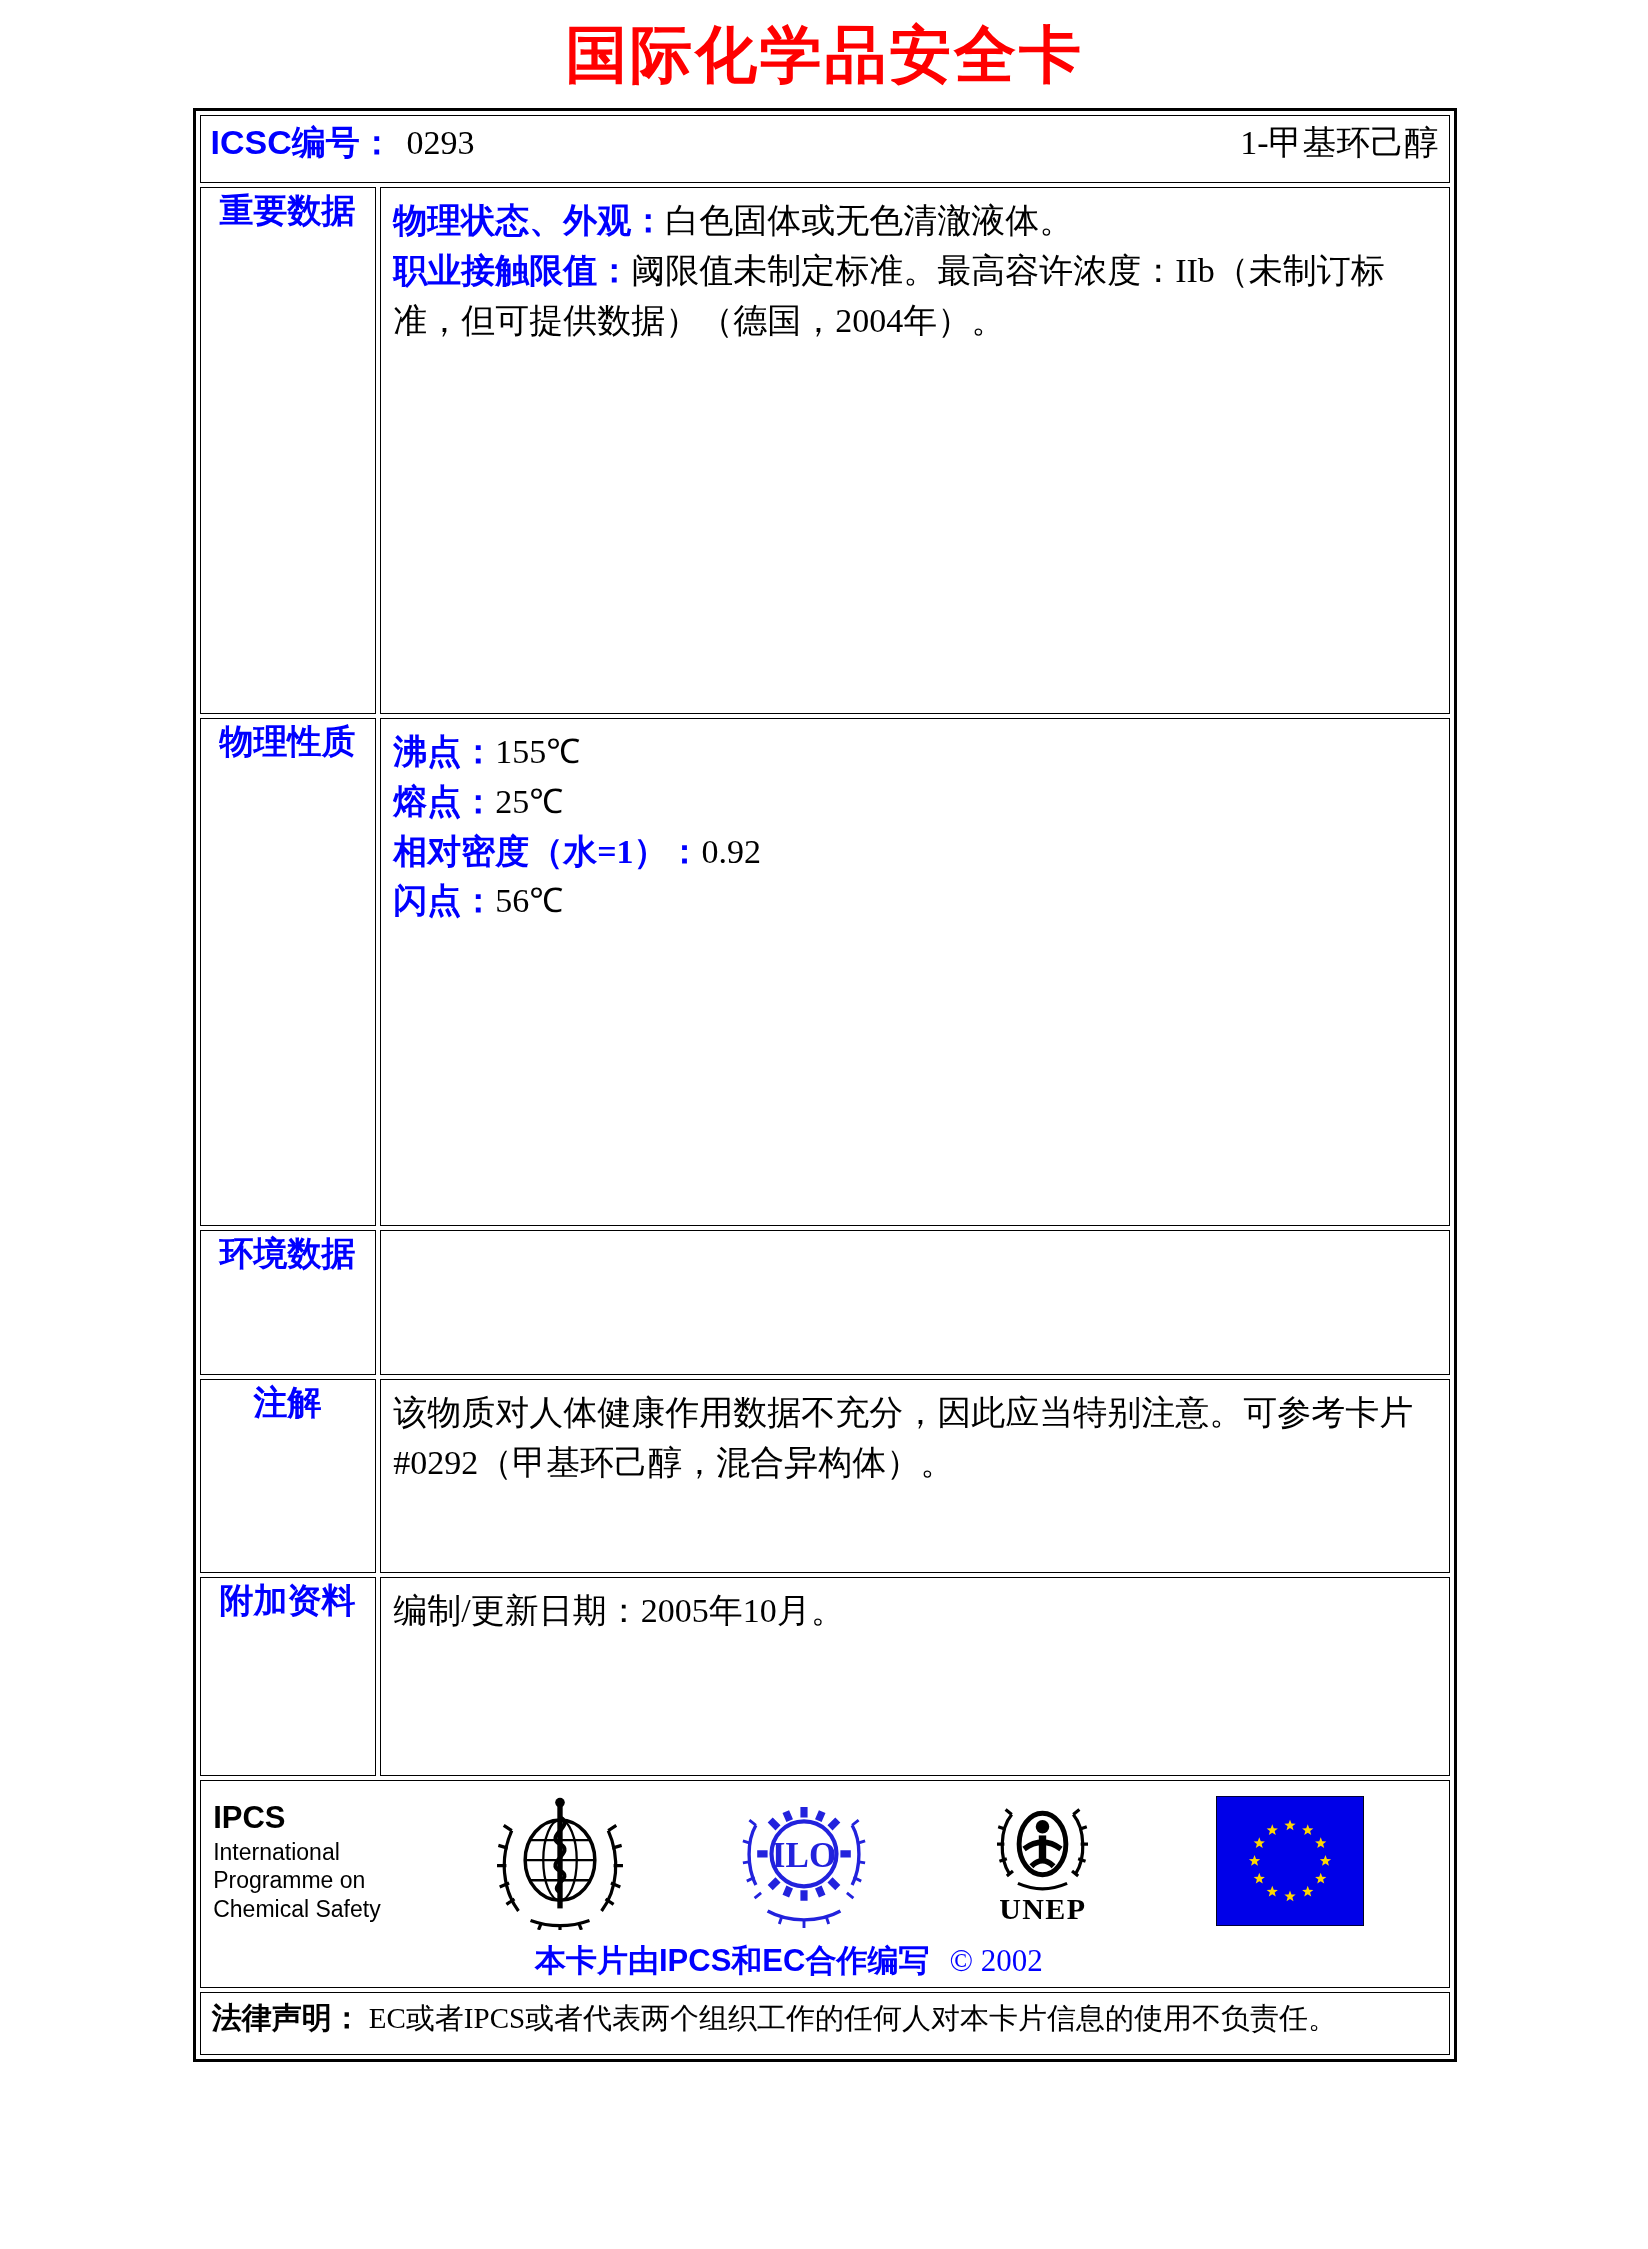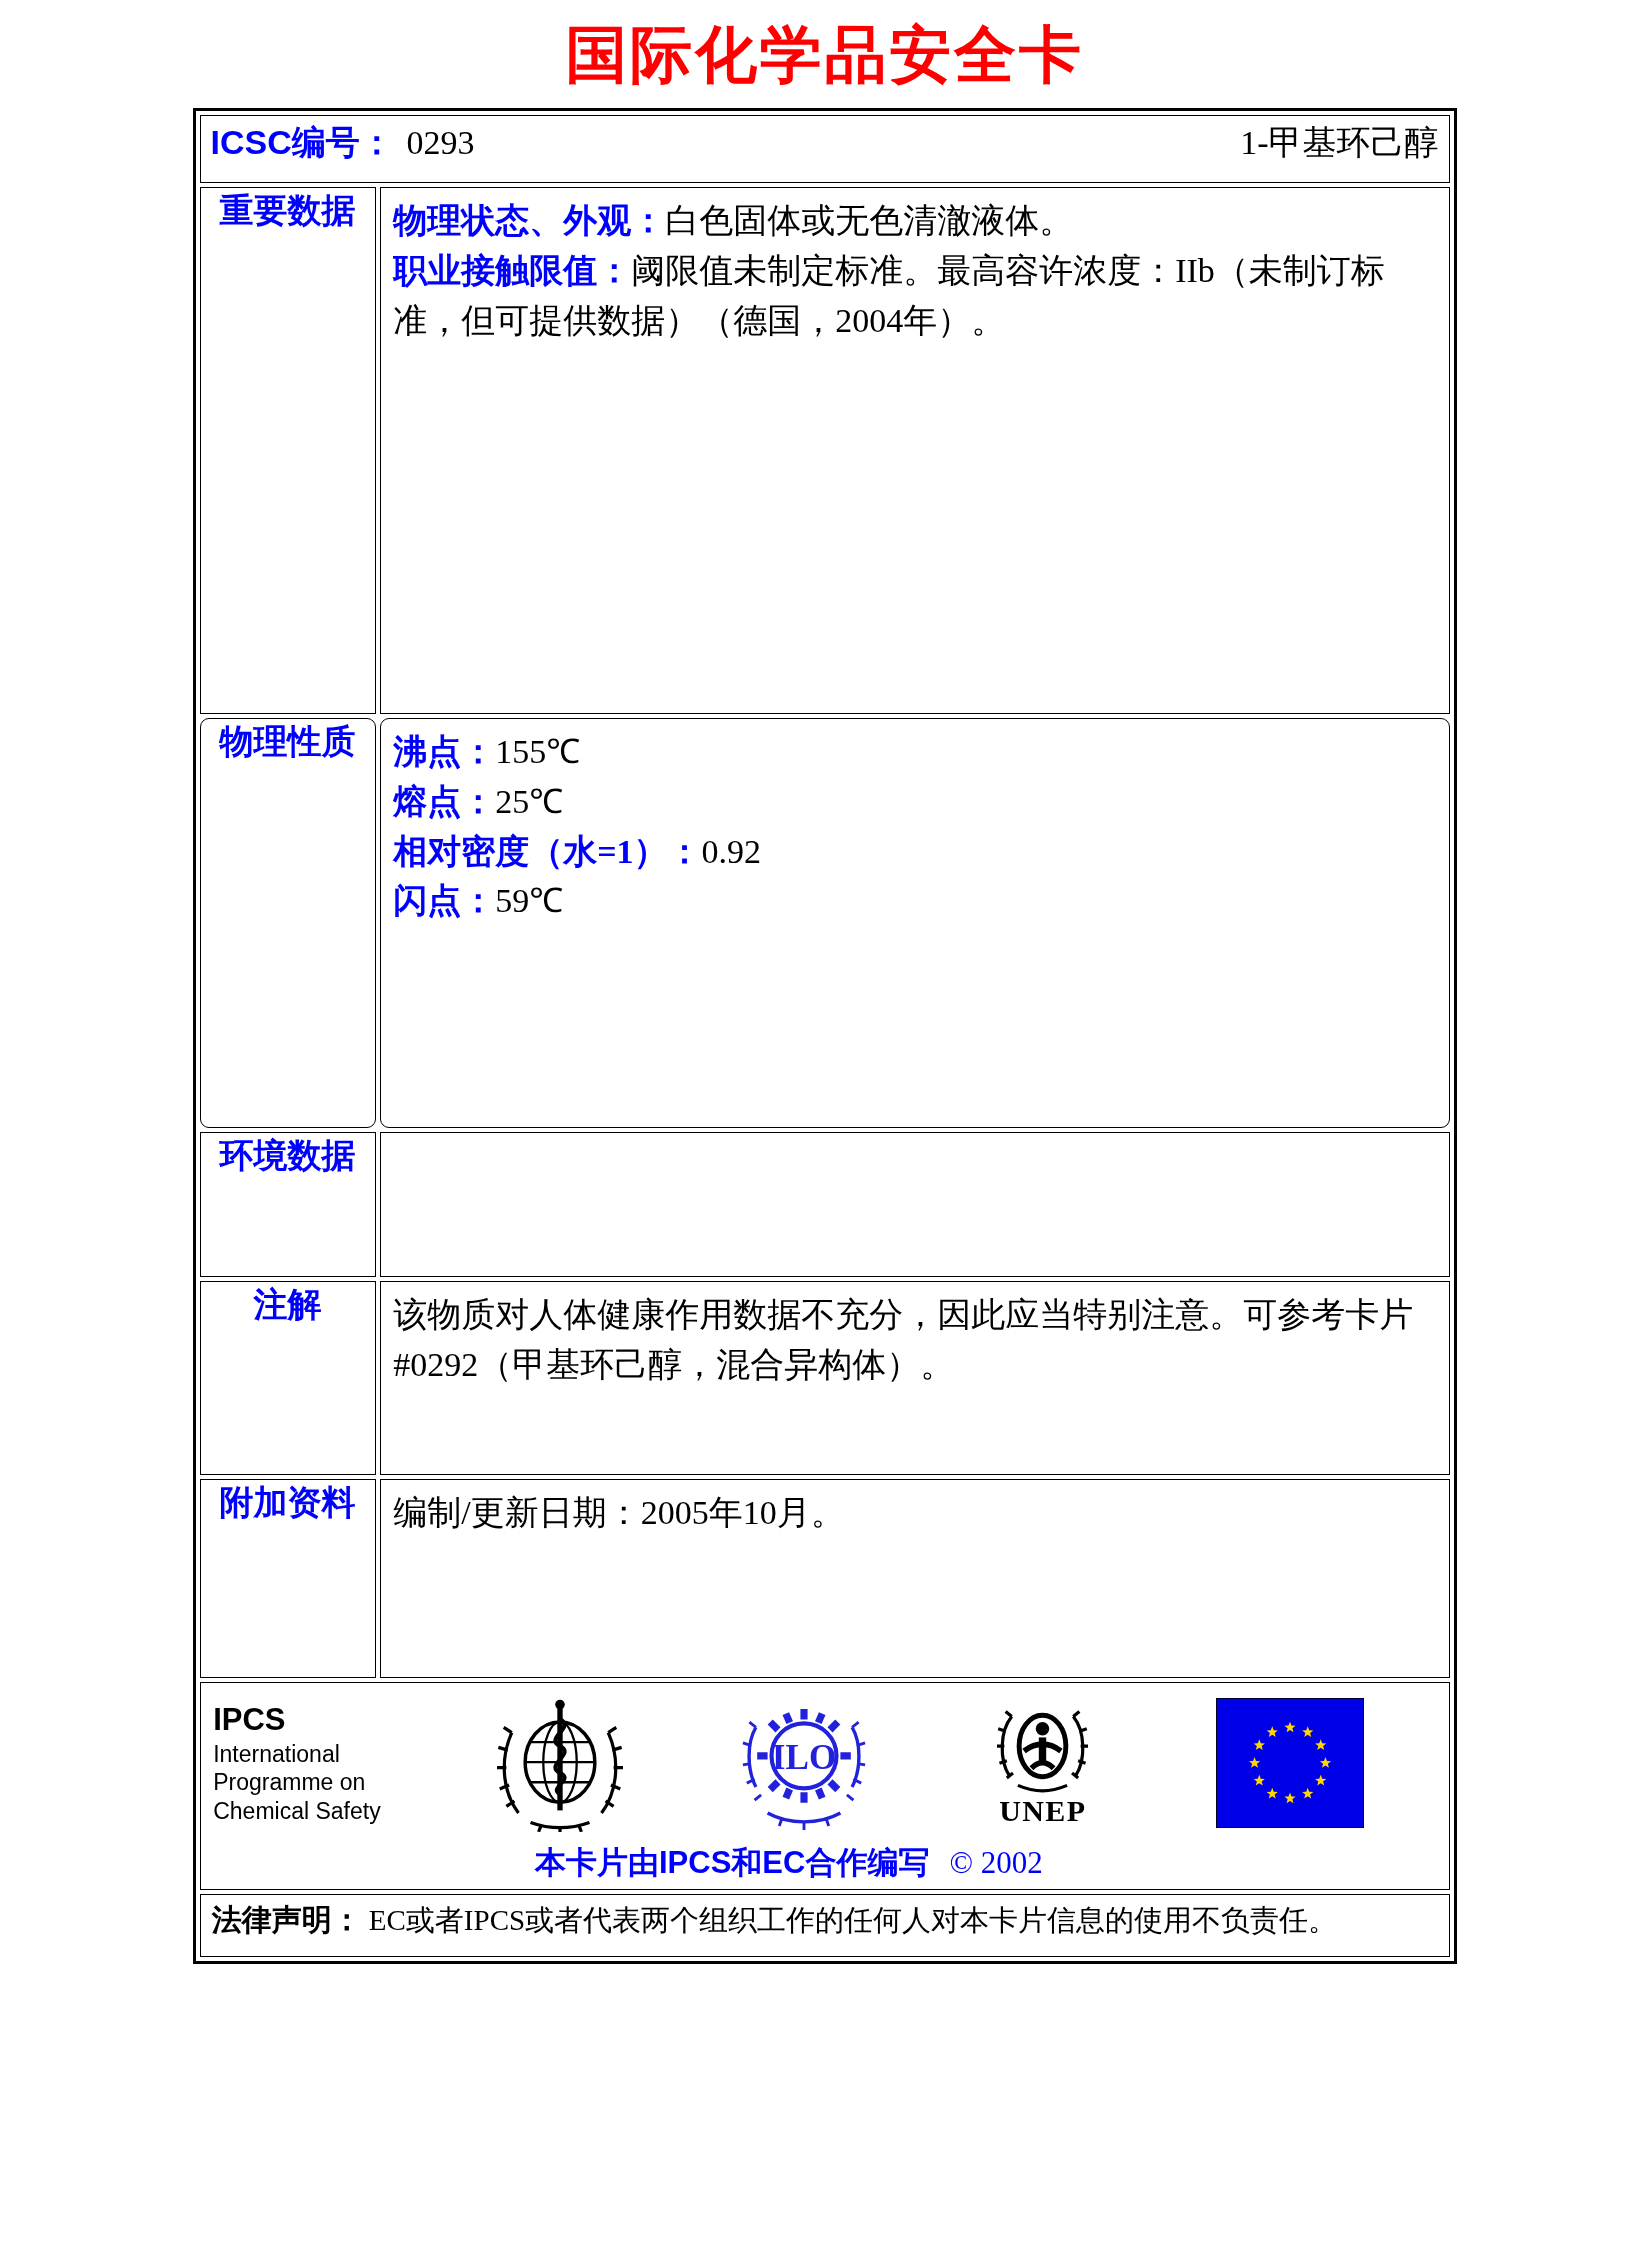--- a/index.html
+++ b/index.html
@@ -57,21 +57,21 @@
     padding:8.4px 12.7px;
     font-size:34px;
     line-height:1.46;
     font-family:"Liberation Serif", serif;
   }
   td.content-cell p { margin:0; }
   .field-label { color:#0000ff; font-weight:bold; font-family:Liberation Serif, serif; }
   .field-value { color:#000; font-family:"Liberation Serif", serif; }
   
   .h-important { height:527px; }
-  .h-physical  { height:410px;border-radius:9px; }
+  .h-physical  { height:508px; }
   .h-environ   { height:145px; }
   .h-notes     { height:194px; }
   .h-addinfo   { height:199px; }
   
   td.footer-cell { height:203px; padding:10px 84px 4.2px 12.7px; vertical-align:top; }
   .logos-row { display:flex; justify-content:space-between; align-items:center; height:141px; }
   .ipcs-block { line-height:1.25; }
   .ipcs-acronym { font-weight:bold; font-size:31px; }
   .ipcs-line { font-size:23px; }
   .unep-block { text-align:center; }
@@ -118,21 +118,21 @@
       <p><span class="field-label">职业接触限值：</span><span class="field-value">阈限值未制定标准。最高容许浓度：IIb（未制订标准，但可提供数据）（德国，2004年）。</span></p>
     </td>
   </tr>
 
   <tr>
     <td class="label-cell h-physical">物理性质</td>
     <td class="content-cell h-physical">
       <p><span class="field-label">沸点：</span><span class="field-value">155℃</span></p>
       <p><span class="field-label">熔点：</span><span class="field-value">25℃</span></p>
       <p><span class="field-label">相对密度（水=1）：</span><span class="field-value">0.92</span></p>
-      <p><span class="field-label">闪点：</span><span class="field-value">59℃</span></p>
+      <p><span class="field-label">闪点：</span><span class="field-value">56℃</span></p>
     </td>
   </tr>
 
   <tr>
     <td class="label-cell h-environ">环境数据</td>
     <td class="content-cell h-environ"></td>
   </tr>
 
   <tr>
     <td class="label-cell h-notes">注解</td>

